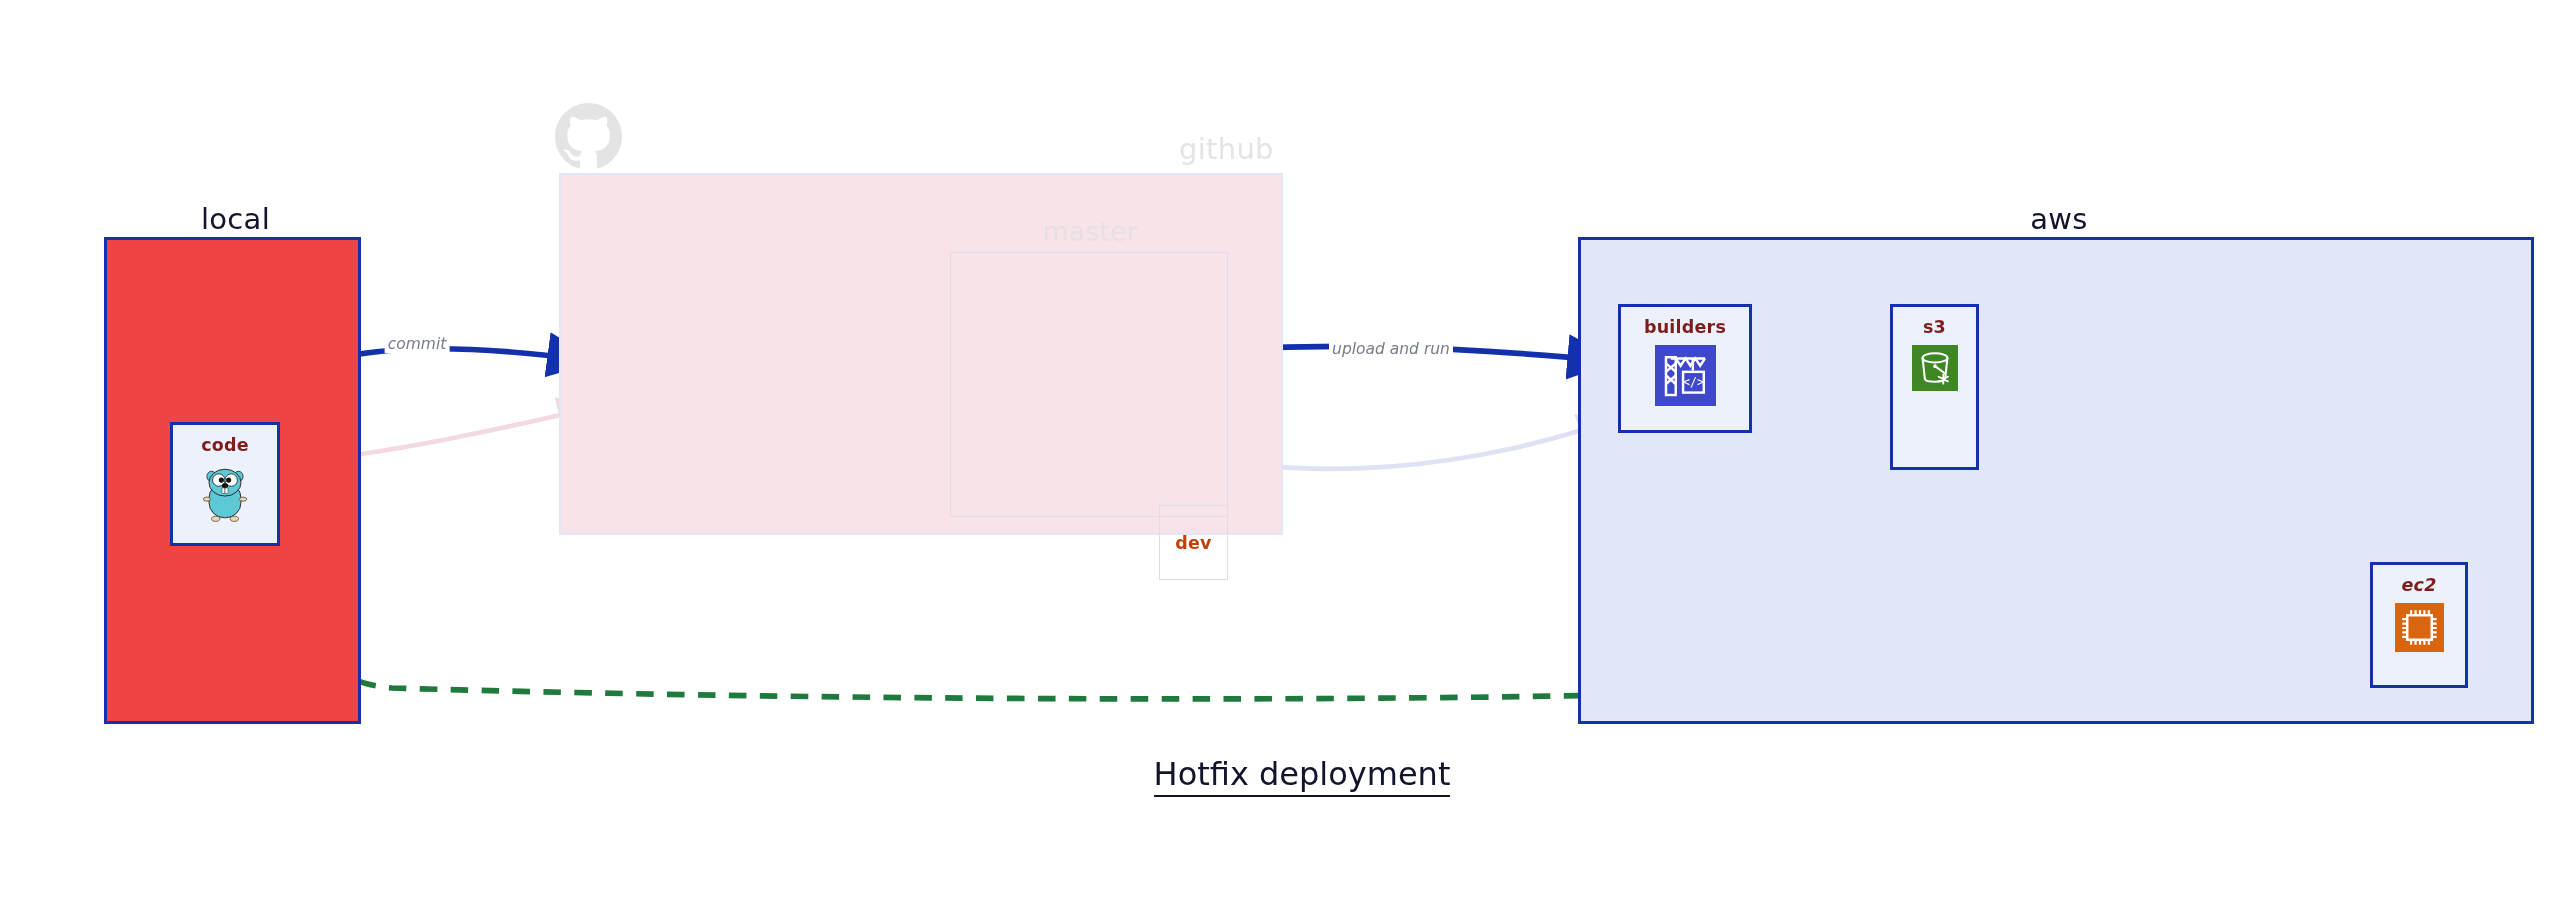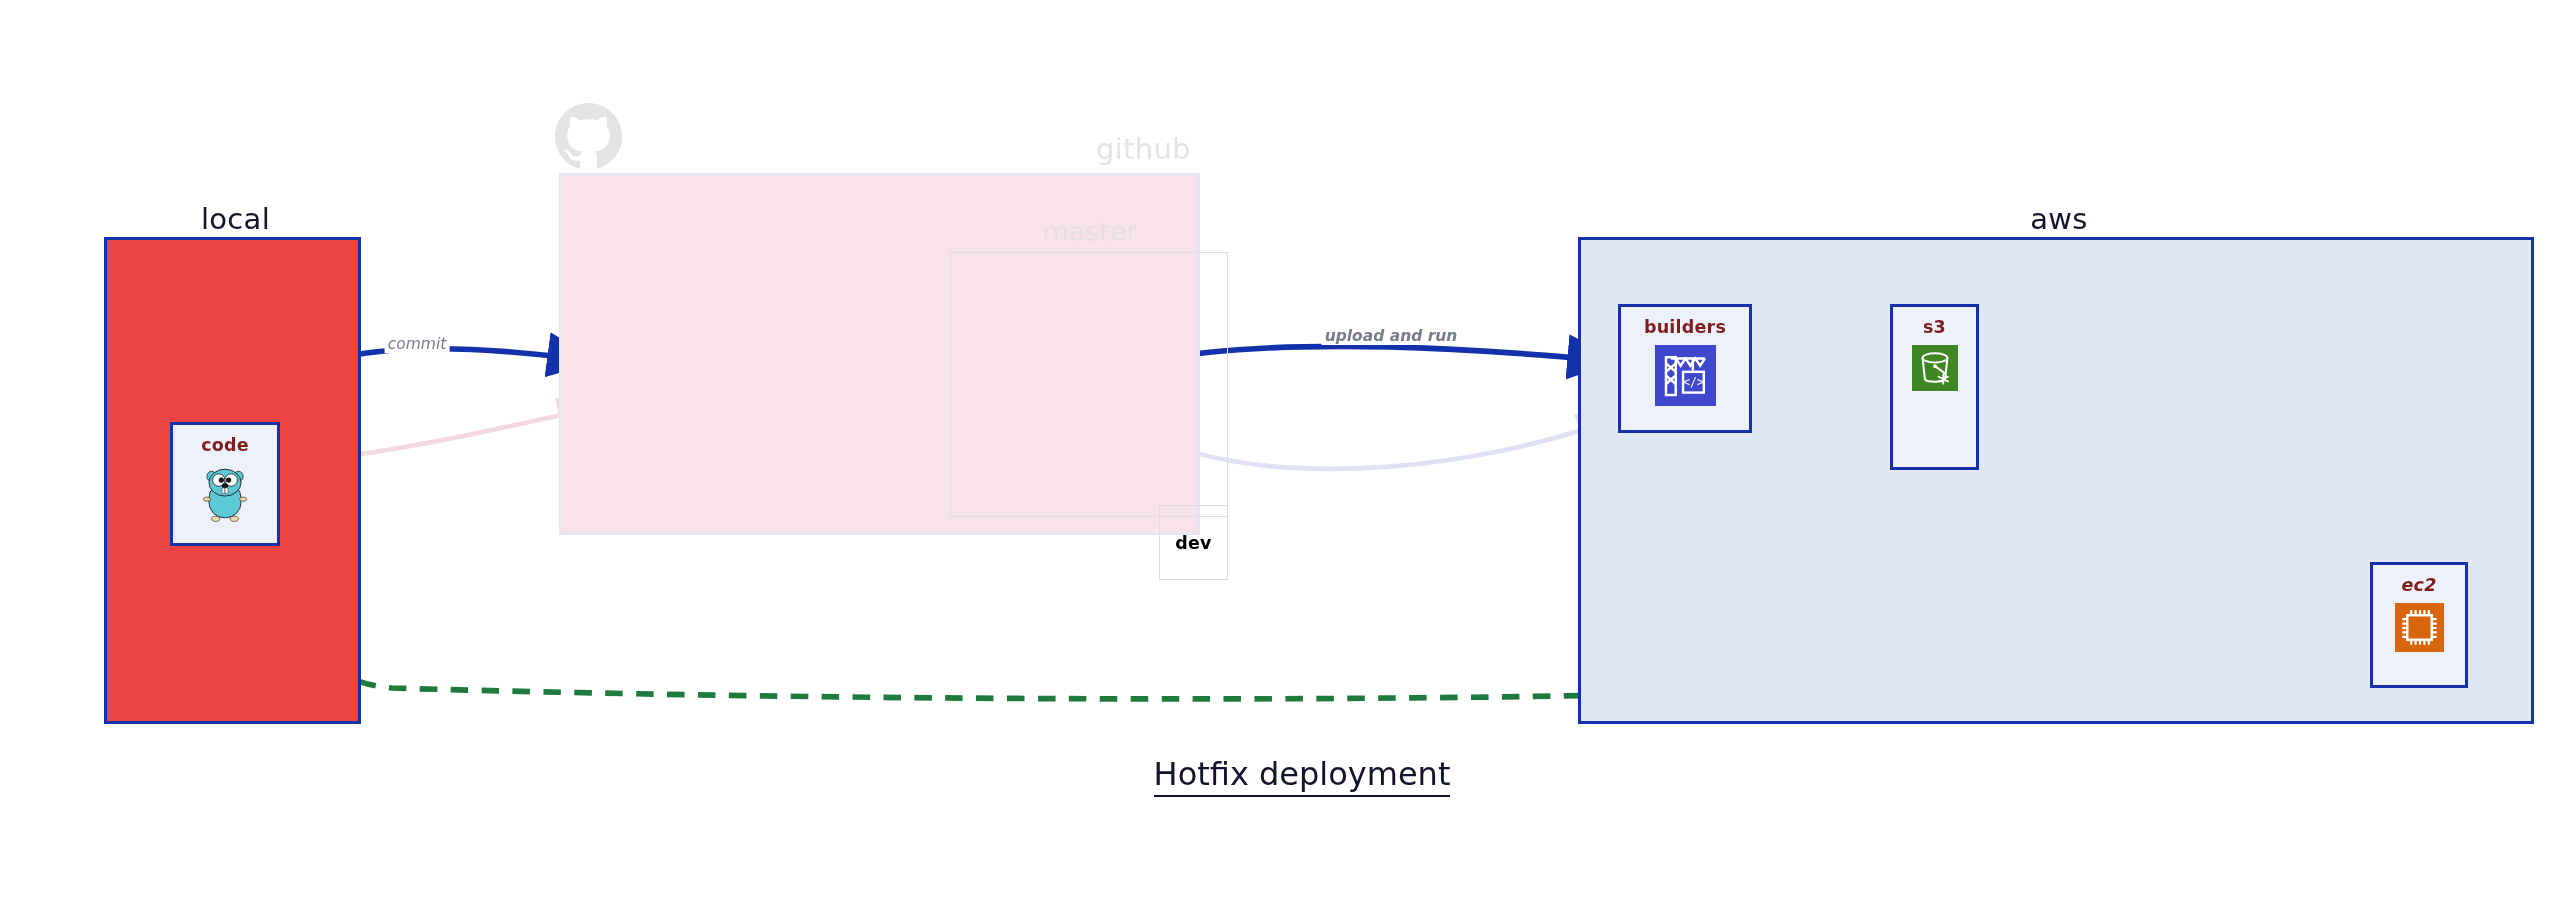--- a/index.html
+++ b/index.html
@@ -7,21 +7,21 @@
        font-family:"DejaVu Sans","Liberation Sans",sans-serif;}
 
   #stage{position:absolute;left:0;top:0;width:2604px;height:902px;}
 
   
   .region{position:absolute;box-sizing:border-box;}
   .region.local{left:104px;top:237px;width:257px;height:487px;
       background:#ef4444;border:3.6px solid #1431ac;}
   .region.aws{left:1546px;top:237px;width:956px;height:487px;
       background:#e2e7f8;border:3.6px solid #1431ac;margin-left:32px;}
-  .region.github{left:559px;top:173px;width:641px;height:362px;
+  .region.github{left:559px;top:173px;width:724px;height:362px;
       background:#f8e3e9;border:2.1px solid #e1e7f7;opacity:1;}
 
   .region-label{position:absolute;font-size:29px;color:#11142b;
       white-space:nowrap;letter-spacing:0.3px;}
   .region-label.local{left:0;top:-38px;width:257px;text-align:center;}
   .region-label.aws{left:0;top:-38px;width:956px;text-align:center;}
   .region-label.github{right:7.2px;top:-43px;color:#e4e4e4;font-size:29px;}
 
   
   .subgroup{position:absolute;box-sizing:border-box;
@@ -32,21 +32,21 @@
 
   
   .node{position:absolute;box-sizing:border-box;background:#edf1fc;
       border:3.6px solid #1431ac;display:flex;flex-direction:column;
       align-items:center;}
   .node .nlabel{font-size:17.5px;font-weight:bold;color:#7f1d1d;
       margin-top:10.3px;letter-spacing:0.2px;}
   .node .nicon{margin-top:8.2px;}
 
   .node.faded{border:1.5px solid #e0dbe8;background:transparent;}
-  .node.faded .nlabel{color:#000000;font-weight:bold;font-size:17.5px;
+  .node.faded .nlabel{color:#c2410c;font-weight:bold;font-size:17.5px;
       margin:0;position:absolute;left:0;right:0;top:50%;
       transform:translateY(-50%);text-align:center;}
 
   #node-code{left:170px;top:422px;width:110px;height:124px;}
   #node-builders{left:1618px;top:304px;width:134px;height:129px;}
   #node-s3{left:1890px;top:304px;width:89px;height:166px;text-align:right;}
   #node-ec2{left:2370px;top:562px;width:98px;height:126px;font-style:italic;}
   #node-dev{left:598px;top:330px;width:69px;height:75px;}
   #node-workflows{left:1025px;top:335px;width:124px;height:106px;}
 
@@ -108,21 +108,21 @@
 
     <path d="M 460 1063 C 520 1180 600 1322 760 1335
              C 1700 1362 3300 1375 4300 1300
              C 4450 1288 4520 1240 4585 1205" fill="none" stroke="#1f7a3d" stroke-width="11" stroke-dasharray="34 26" stroke-linecap="butt" marker-end="url(#ah-green)"></path>
   </svg>
 
   <div class="elabel" style="left:417px;top:344px;">commit</div>
 
   <div class="elabel onpink" style="left:866px;top:354px;">merge trigger</div>
 
-  <div class="elabel" style="left:1391px;top:336px;font-weight:bold;">upload and run</div>
+  <div class="elabel" style="left:1391px;top:349px;">upload and run</div>
 
   <div class="elabel onblue" style="left:1880px;top:362px;">upload binaries</div>
 
   <div class="elabel onblue" style="left:2244px;top:415px;">pull binaries</div>
 
   <div class="region local">
     <div class="region-label local">local</div>
   </div>
 
   <div class="region github">

